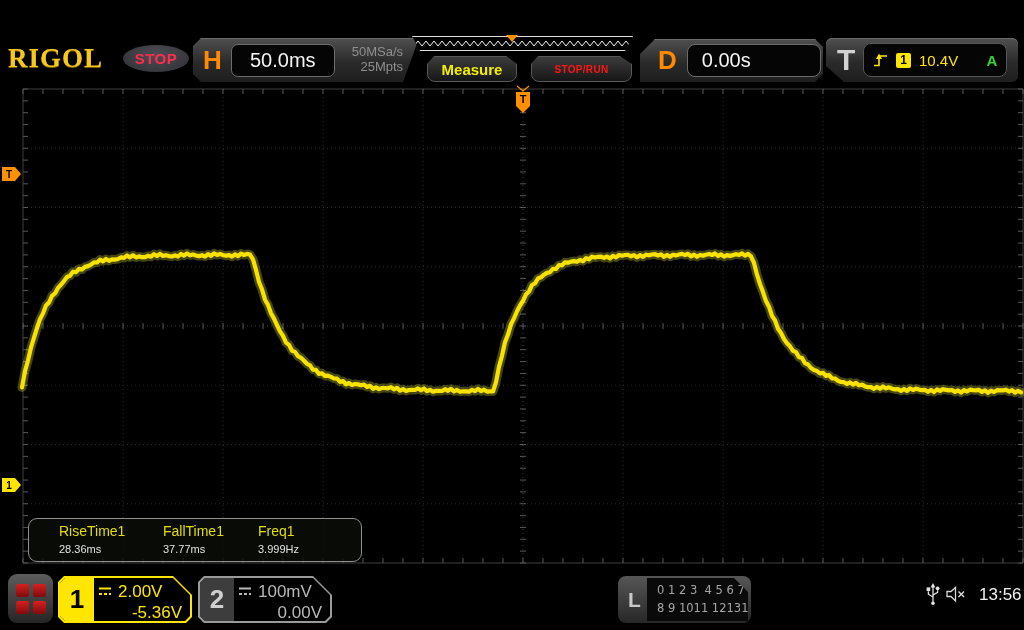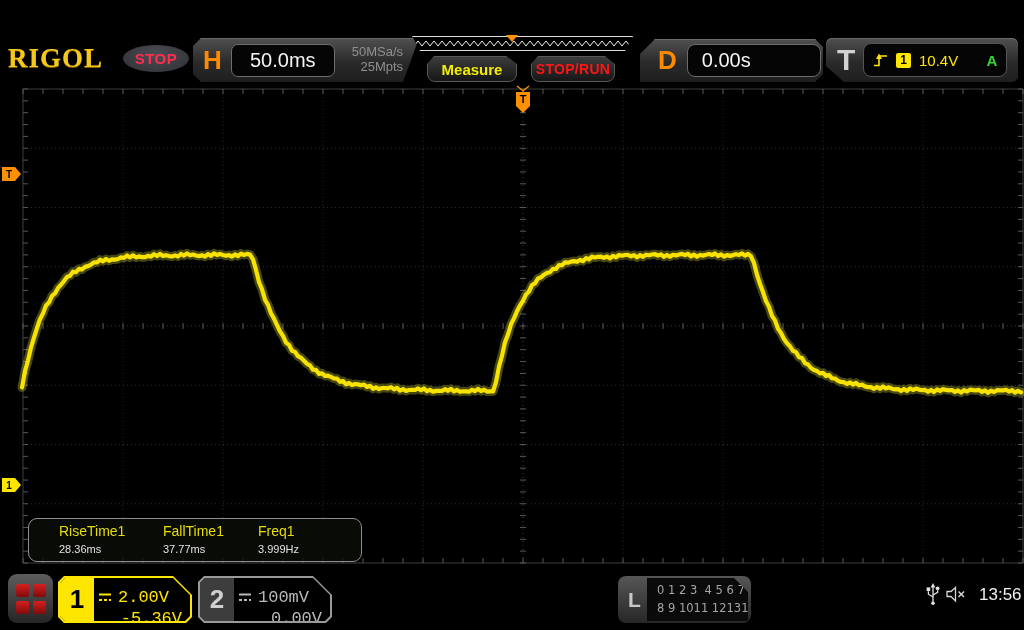--- a/index.html
+++ b/index.html
@@ -35,21 +35,21 @@
         clip-path:polygon(0 0,221px 0,213px 15px,8px 15px);}
   #pos-strip svg{display:block;}
   #pos-tri{position:absolute;left:50%;top:1px;transform:translateX(-50%);width:0;height:0;
         border-left:6px solid transparent;border-right:6px solid transparent;
         border-top:7px solid #ff9100;}
   .hdr-btn{position:absolute;top:22px;height:26px;background:linear-gradient(180deg,#3c3c3c,#161616);
         border:1px solid #585858;box-sizing:border-box;border-radius:8px;
         clip-path:polygon(7px 0,88% 0,100% 8px,100% 100%,0 100%,0 8px);
         display:flex;align-items:center;justify-content:center;font-weight:bold;}
   #measure-btn{left:427px;width:90px;color:#f3ef00;font-size:15px;}
-  #stoprun-btn{left:531px;width:84px;color:#ff1515;font-size:14px;letter-spacing:.3px;}
+  #stoprun-btn{left:531px;width:101px;color:#ff1515;font-size:10px;letter-spacing:.3px;}
   #d-panel{position:absolute;left:640px;top:5px;width:183px;height:43px;
         clip-path:polygon(15px 0,175px 0,183px 8px,183px 35px,175px 43px,0 43px,0 15px);
         display:flex;align-items:center;padding-left:18px;box-sizing:border-box;gap:10px;}
   #d-letter{color:#ff8a00;}
   #d-inset{width:118px;height:31px;border-radius:8px;font-size:20px;padding-left:14px;}
   #t-panel{position:absolute;left:826px;top:4px;width:192px;height:44px;border-radius:6px;
         clip-path:polygon(0 0,192px 0,192px 44px,18px 44px,0 28px);
         display:flex;align-items:center;padding-left:11px;box-sizing:border-box;gap:8px;}
   #t-letter{color:#d2d2d2;font-size:30px;}
   #t-inset{width:144px;height:34px;border-radius:8px;border:1px solid #555;
@@ -76,21 +76,21 @@
         display:flex;align-items:center;justify-content:center;}
   #menu-grid{display:grid;grid-template-columns:13px 13px;grid-template-rows:13px 13px;gap:4px;}
   #menu-grid span{background:linear-gradient(180deg,#d81f1f,#7e0c0c);border-radius:2px;}
   .ch-block{position:absolute;top:6px;width:134px;height:47px;}
   .ch-outer{position:absolute;inset:0;
         clip-path:polygon(6px 0,115px 0,134px 19px,134px 41px,128px 47px,6px 47px,0 41px,0 6px);}
   .ch-inner{position:absolute;left:2px;top:2px;width:130px;height:43px;background:#000;
         clip-path:polygon(5px 0,113px 0,130px 17px,130px 38px,125px 43px,5px 43px,0 38px,0 5px);}
   .ch-tab{position:absolute;left:0;top:0;bottom:0;width:34px;display:flex;align-items:center;
         justify-content:center;font-weight:bold;font-size:26px;}
-  .ch-content{position:absolute;left:38px;right:8px;top:9px;font-size:17px;line-height:1.25;font-family:Liberation Mono, monospace;}
+  .ch-content{position:absolute;left:38px;right:8px;top:3px;font-size:17px;line-height:1.25;}
   .ch-line1{display:flex;align-items:center;gap:5px;}
   .ch-line2{text-align:right;}
   #ch1 .ch-outer{background:#ffe600;}
   #ch1 .ch-tab{background:#ffe600;color:#000;}
   #ch1 .ch-content{color:#ffe600;}
   #ch2 .ch-outer{background:#9a9a9a;}
   #ch2 .ch-tab{background:#3d3d3d;color:#cfcfcf;}
   #ch2 .ch-content{color:#b8b8b8;}
   #la-block{position:absolute;left:618px;top:6px;width:133px;height:47px;border-radius:8px;
         background:linear-gradient(180deg,#565656,#272727);}

